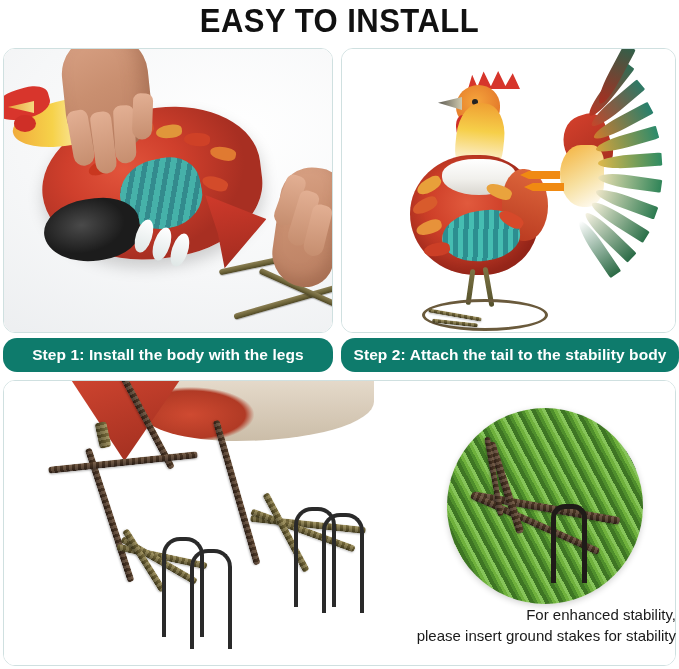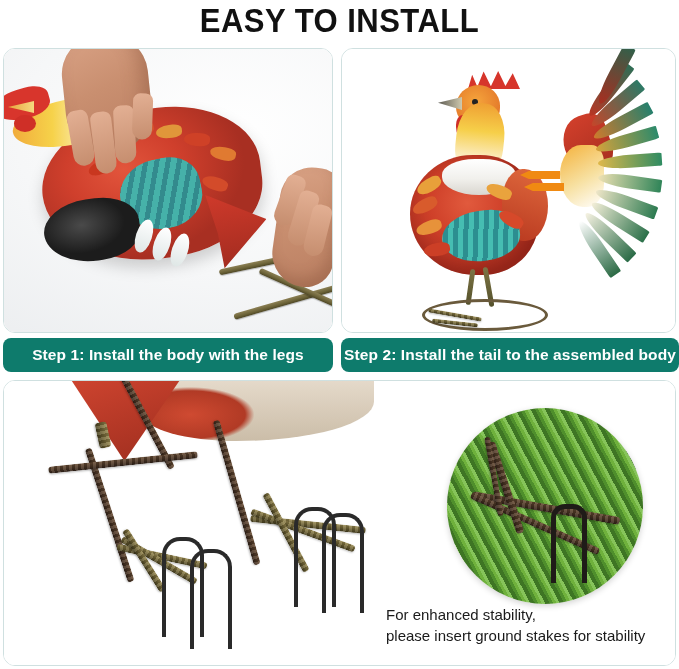--- a/index.html
+++ b/index.html
@@ -34,21 +34,21 @@
     overflow:hidden;
     box-sizing:border-box;
   }
   #panel1{left:3px;  top:48px; width:330px; height:285px;}
   #panel2{left:341px;top:48px; width:335px; height:285px;}
   #panel3{left:3px;  top:380px;width:673px; height:286px;}
 
   .stepbar{
     position:absolute;
     height:34px;
-    border-radius:8px;
+    border-radius:14px;
     background:#0e7b6c;
     color:#ffffff;
     font-size:15.5px;
     font-weight:bold;
     line-height:34px;
     text-align:center;
     letter-spacing:0.1px;
     box-sizing:border-box;
     white-space:nowrap;
     overflow:hidden;
@@ -260,21 +260,21 @@
       linear-gradient(#5d9c32,#3f7324);
     box-shadow:0 2px 6px rgba(0,0,0,.18);
   }
   .gstake{
     position:absolute;width:26px;height:74px;
     border:5px solid #1f1b18;border-bottom:none;border-radius:14px 14px 0 0;
   }
 
   .caption{
     position:absolute;left:386px;top:604px;width:290px;
-    text-align:left;
+    text-align:right;
     font-size:15px;line-height:21px;color:#1a1a1a;
     font-family:"Liberation Sans", sans-serif;
   }
   .caption span{display:block;}
 </style>
 </head>
 <body>
 
 <div class="page">
 
@@ -374,21 +374,21 @@
         <div class="tf" style="left:40px;top:18px;background:linear-gradient(90deg,#a82e20,#31604a);transform:rotate(-62deg);"></div>
       </div>
 
       <div class="arrows">
         <div class="arrow" style="left:0;top:2px;"></div>
         <div class="arrow" style="left:4px;top:14px;"></div>
       </div>
     </div>
   </div>
 
-  <div class="stepbar" id="bar2">Step 2: Install the tail to the assembled body</div>
+  <div class="stepbar" id="bar2">Step 2: Attach the tail to the stability body</div>
 
   <div class="panel" id="panel3">
     <div class="photo">
       <div class="p3bg"></div>
 
       <div class="bodyBit"></div>
       <div class="redTri"></div>
 
       <div class="rod" style="left:86px;top:48px;width:26px;height:12px;transform:rotate(78deg);"></div>
       <div class="rod dark" style="left:84px;top:64px;width:140px;transform:rotate(72deg);transform-origin:0 50%;"></div>

